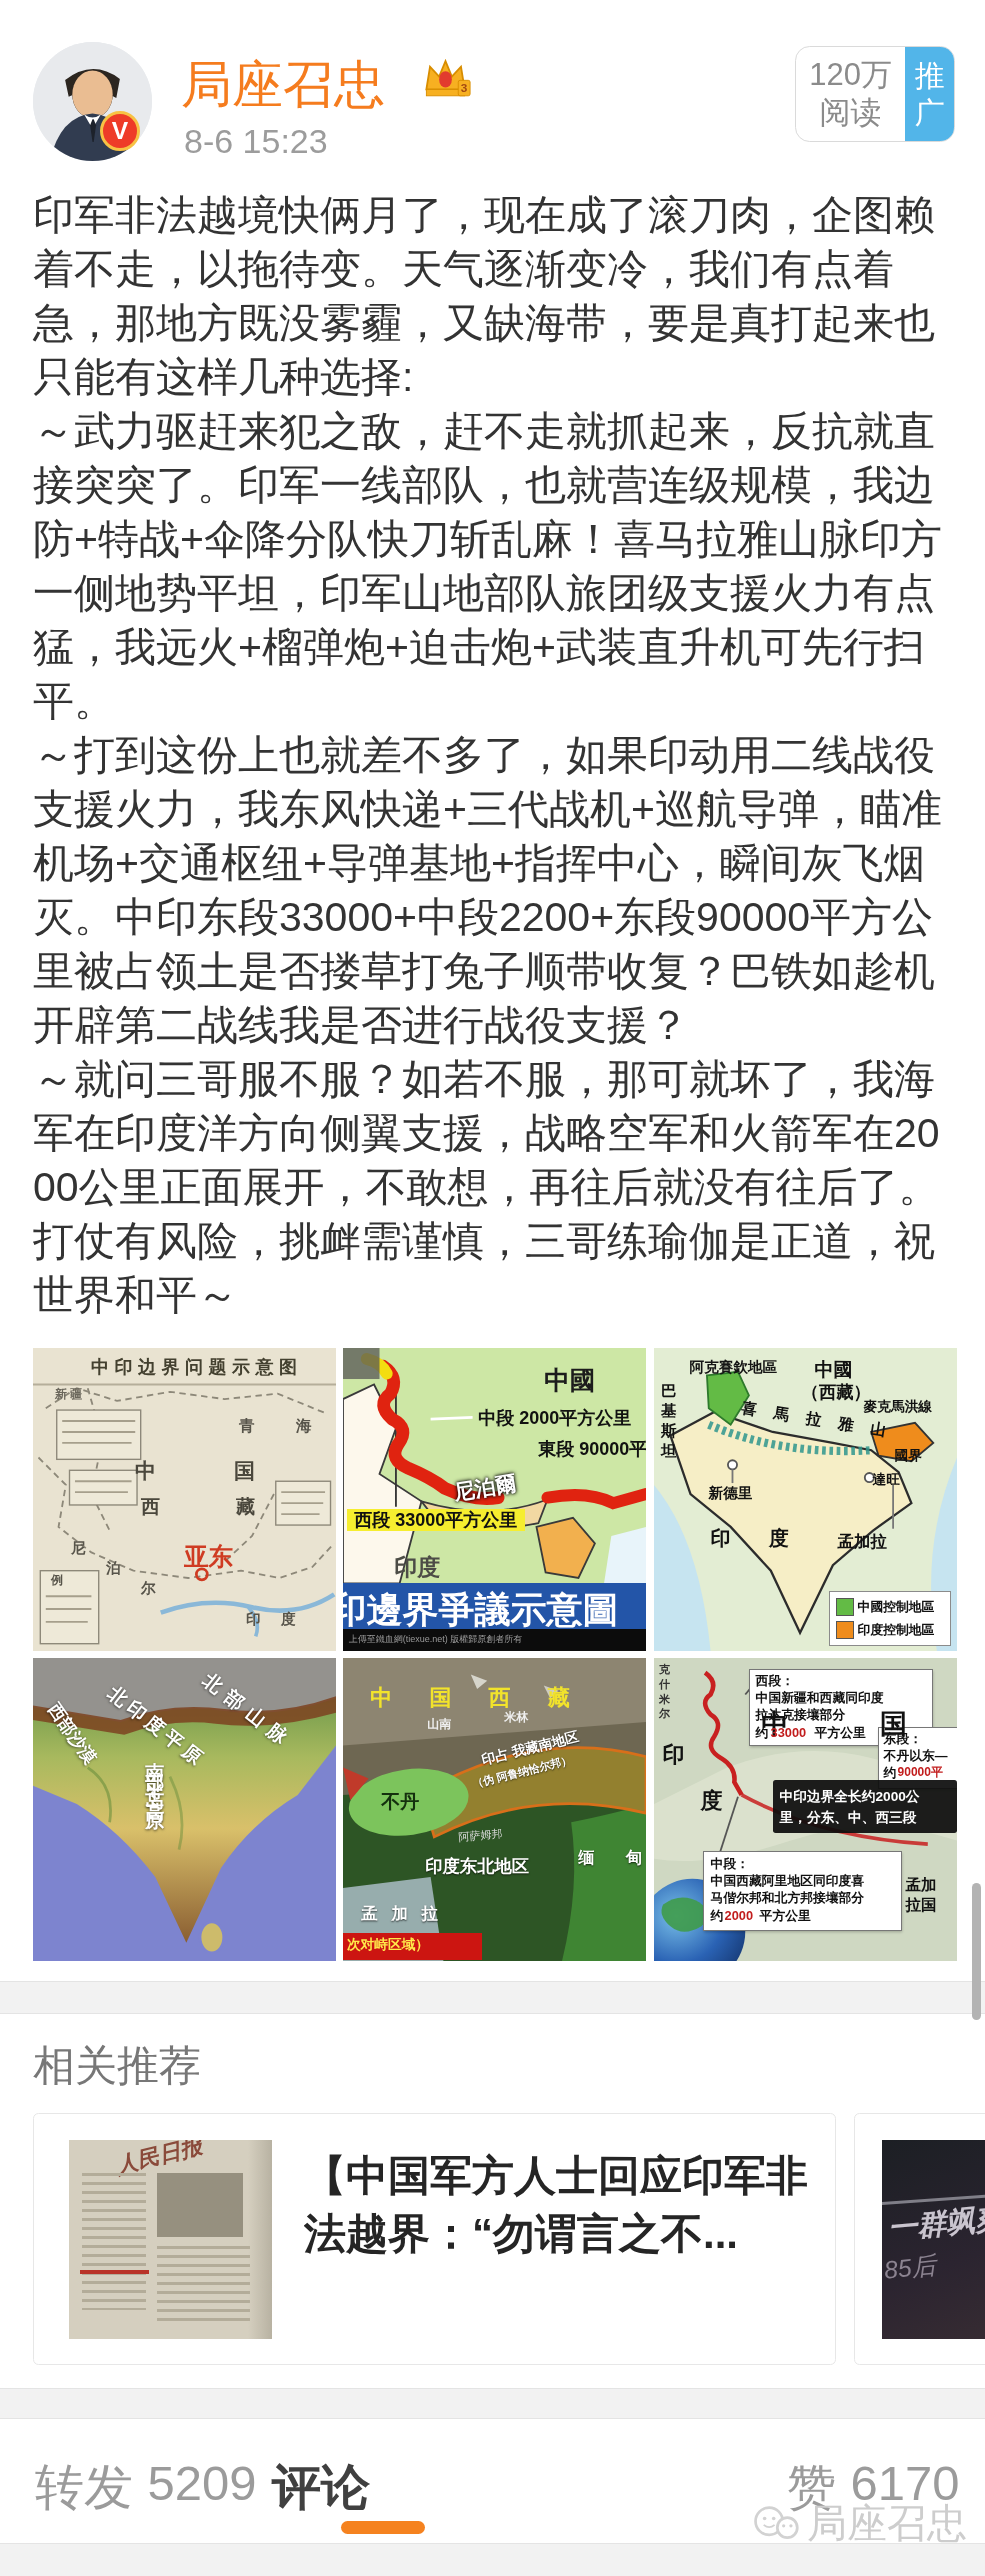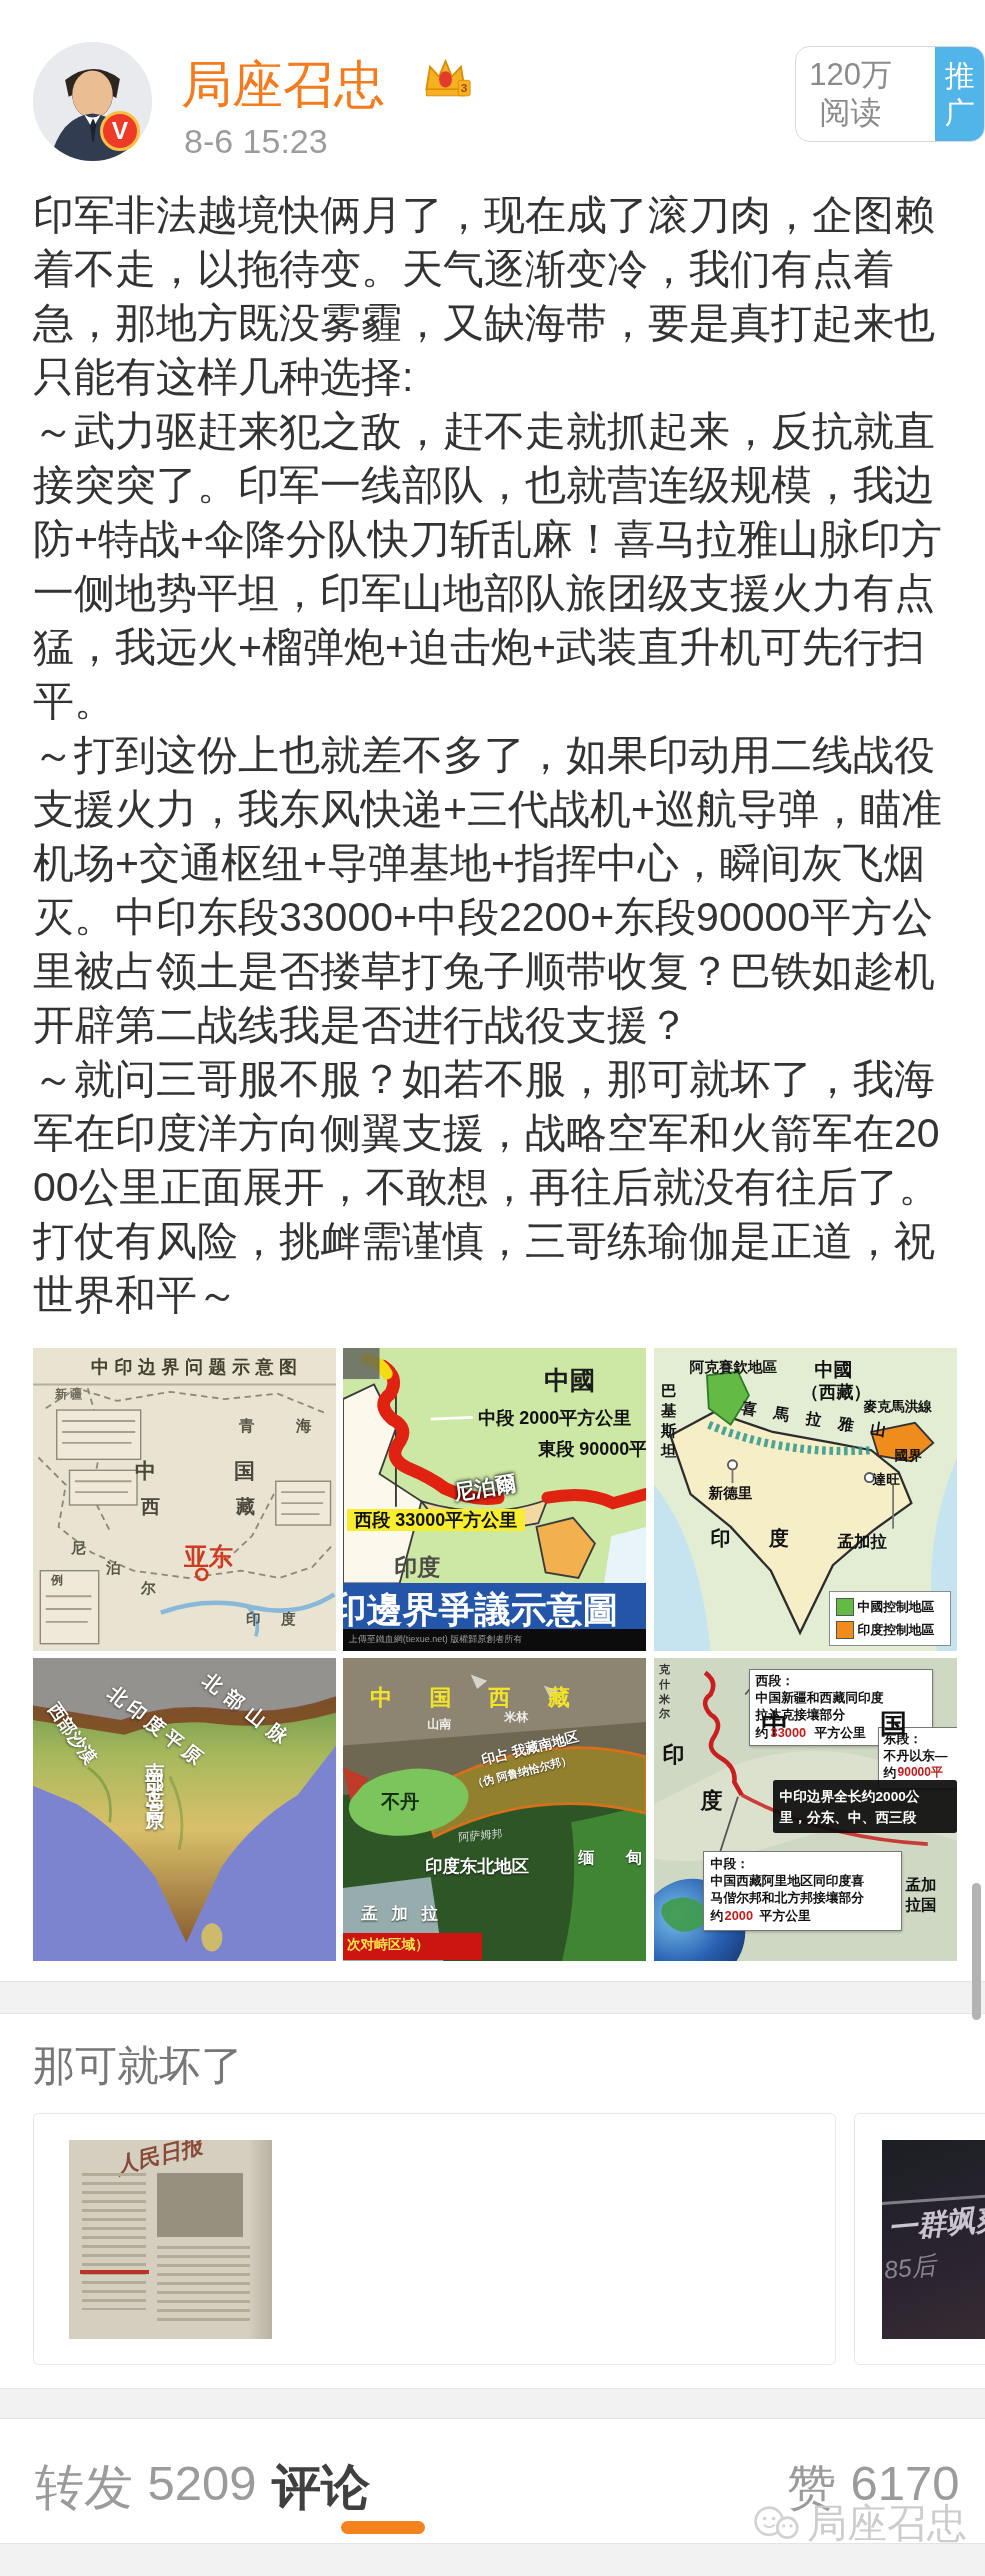--- a/index.html
+++ b/index.html
@@ -10,21 +10,21 @@
   .avatar{position:absolute;left:33px;top:42px;width:119px;height:119px;border-radius:50%;
           overflow:hidden;background:#e8eaed;}
   .v-badge{position:absolute;left:100px;top:111px;width:40px;height:40px;border-radius:50%;
            background:#ee3b28;border:3.6px solid #f7c244;color:#fff;font-weight:bold;font-size:24.6px;
            display:flex;align-items:center;justify-content:center;box-sizing:border-box;
            line-height:1;}
   .username{position:absolute;left:181px;top:51px;font-size:51px;color:#f57c1e;}
   .crown{position:absolute;left:420px;top:53px;}
   .timestamp{position:absolute;left:184px;top:122px;font-size:34px;color:#9c9c9c;}
   .reads-badge{position:absolute;left:795px;top:46px;display:flex;border:1.8px solid #dadada;
-               border-radius:14.6px;overflow:hidden;background:#fff;gap:30px;}
+               border-radius:14.6px;overflow:hidden;background:#fff;}
   .reads-left{width:102px;padding:9px 3.6px;text-align:center;color:#8b8b8b;font-size:31px;line-height:38px;}
   .reads-right{width:49px;background:#52b5e9;color:#fff;font-size:30px;line-height:37px;
                display:flex;flex-direction:column;align-items:center;justify-content:center;}
 
   
   .post-text{position:absolute;left:33px;top:188px;width:919px;font-size:41px;line-height:54px;
              color:#333;white-space:pre-wrap;word-break:break-all;}
 
   
   .grid{position:absolute;left:33px;top:1348px;display:grid;grid-template-columns:repeat(3,303px);
@@ -268,32 +268,33 @@
 中国新疆和西藏同印度
 拉达克接壤部分</span><span class="mlabel" style="left: 102px; top: 68px; font-size: 12.8px; color: rgb(17, 17, 17);">约</span><span class="mlabel" style="left: 117px; top: 68px; font-size: 12.8px; color: rgb(194, 29, 29);">33000</span><span class="mlabel" style="left: 161px; top: 68px; font-size: 12.8px; color: rgb(17, 17, 17);">平方公里</span><span class="mlabel" style="left: 230px; top: 73px; font-size: 12.8px; color: rgb(17, 17, 17); line-height: 1.32;">东段：
 不丹以东—</span><span class="mlabel" style="left: 230px; top: 108px; font-size: 12.8px; color: rgb(17, 17, 17);">约</span><span class="mlabel" style="left: 244px; top: 108px; font-size: 12px; color: rgb(194, 29, 29);">90000平</span><span class="mlabel" style="left: 126px; top: 129px; font-size: 13.7px; color: rgb(255, 255, 255); line-height: 1.5;">中印边界全长约2000公
 里，分东、中、西三段</span><span class="mlabel" style="left: 57px; top: 198px; font-size: 12.8px; color: rgb(17, 17, 17); line-height: 1.32;">中段：
 中国西藏阿里地区同印度喜
 马偕尔邦和北方邦接壤部分</span><span class="mlabel" style="left: 57px; top: 251px; font-size: 12.8px; color: rgb(17, 17, 17);">约</span><span class="mlabel" style="left: 71px; top: 251px; font-size: 12.8px; color: rgb(194, 29, 29);">2000</span><span class="mlabel" style="left: 106px; top: 251px; font-size: 12.8px; color: rgb(17, 17, 17);">平方公里</span><span class="mlabel" style="left: 252px; top: 217px; font-size: 15.5px; color: rgb(17, 17, 17); line-height: 1.3;">孟加
 拉国</span></div>
   </div>
 
   <div class="band" style="top:1981px;height:33px"></div>
-  <div class="related-heading">那可就坏了</div>
+  <div class="related-heading">相关推荐</div>
 
   <div class="cards">
     <div class="card">
       <div class="thumb-news">
         <span class="np-mast">人民日报</span>
         <div class="np-photo"></div>
         <div class="np-col1"></div>
         <div class="np-col2"></div>
         <div class="np-red"></div>
         <div class="np-fold"></div>
       </div>
+      <div class="card-title">【中国军方人士回应印军非法越界：“勿谓言之不...</div>
     </div>
 
     <div class="card">
       <div class="thumb-dark">
         <div class="dk-streak"></div>
         <div class="dk1">一群飒爽</div>
         <div class="dk2">85后</div>
       </div>
     </div>
   </div>

